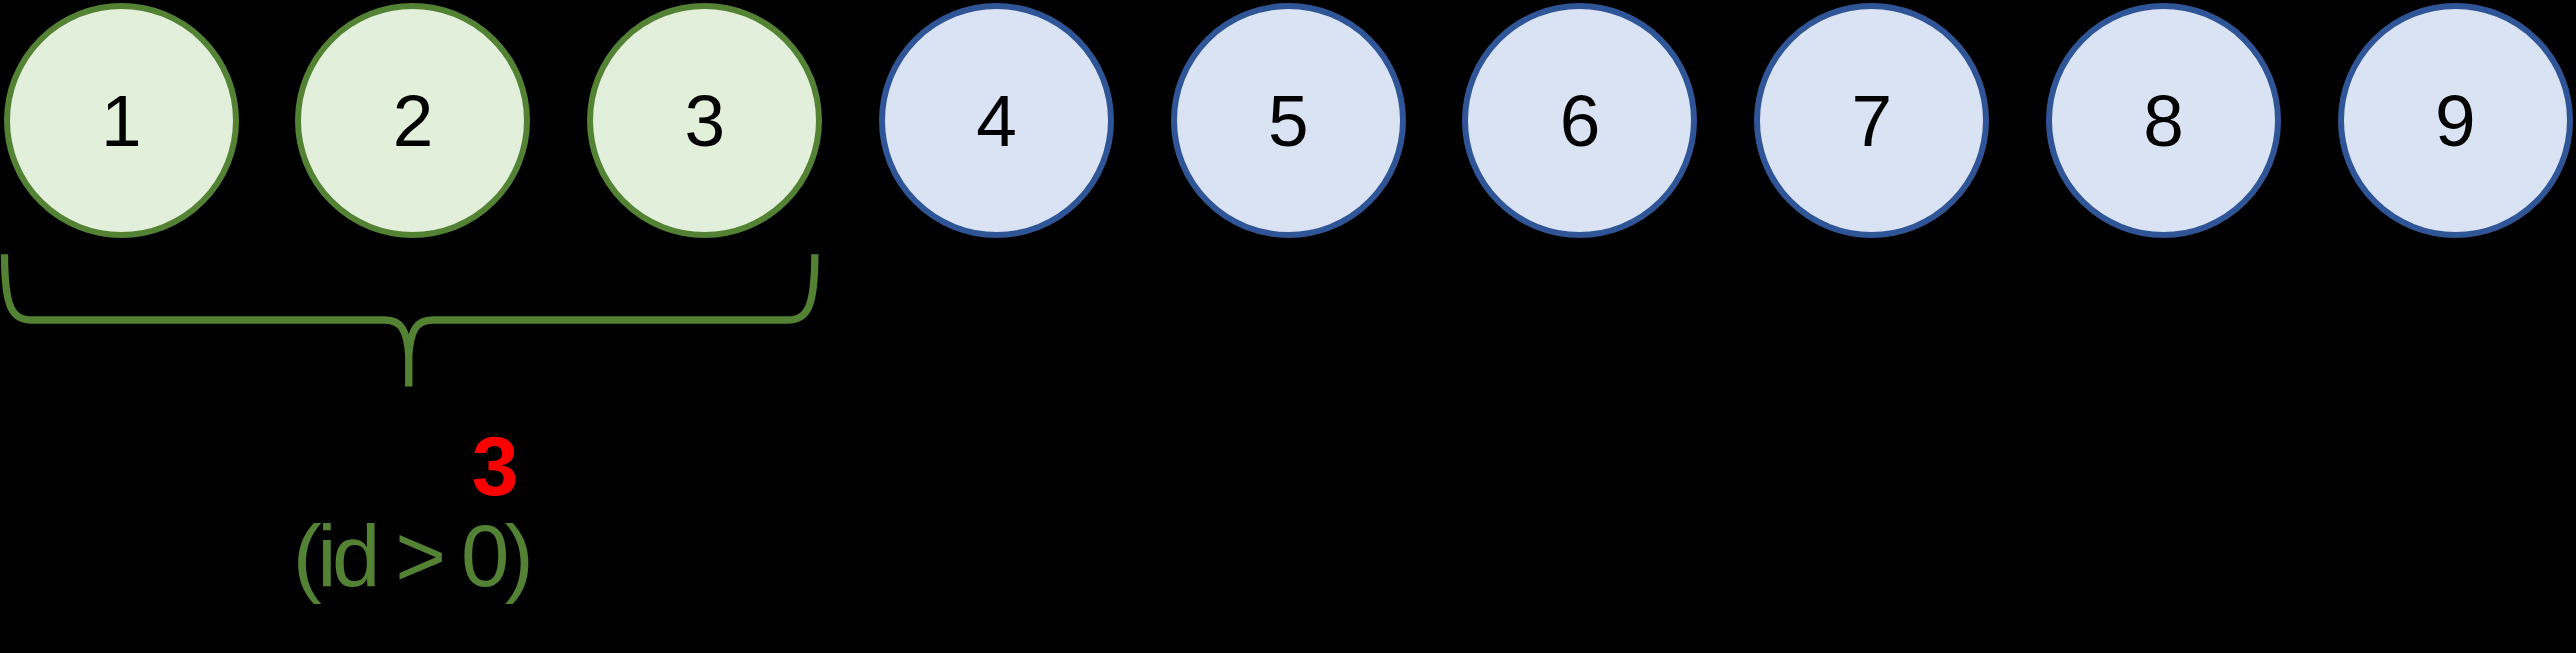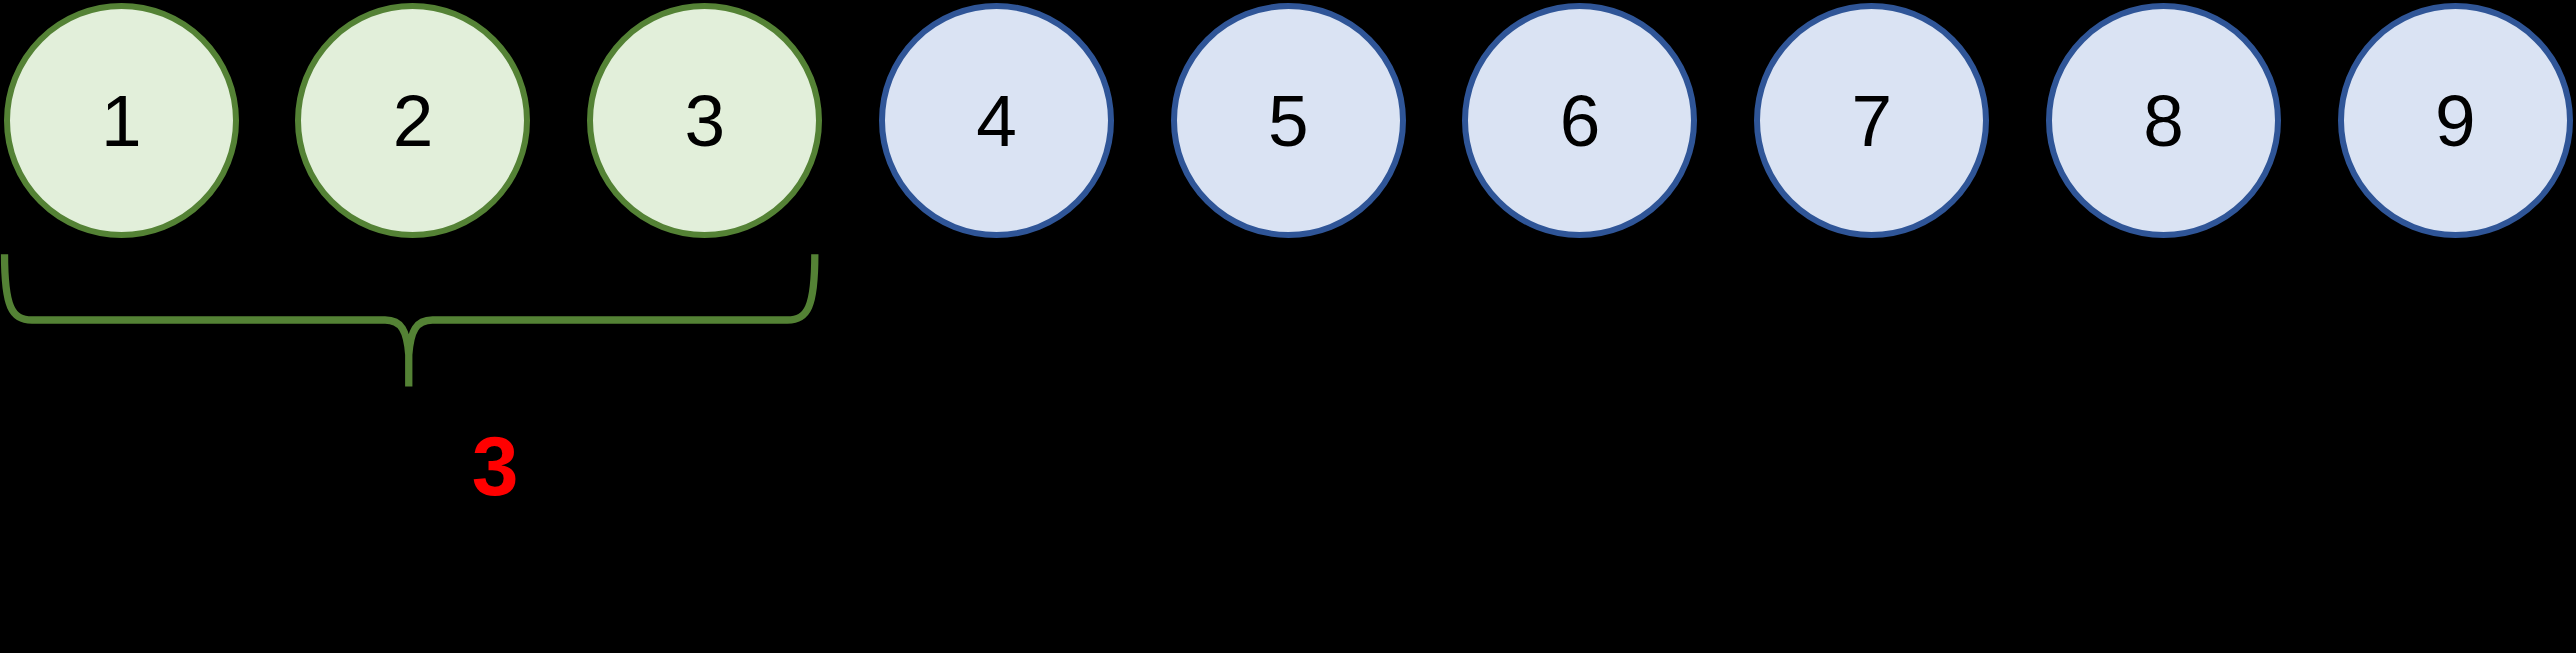--- a/index.html
+++ b/index.html
@@ -105,15 +105,16 @@
       </div>
     </div>
 
   <svg class="brace-svg" width="823" height="146" viewBox="0 0 900 160" aria-hidden="true">
     <path class="brace-path" d="M4 8 C4 66 12 80 34 80 L421 80 C439 80 445 92 447 118 L447 153
              M892 8 C892 66 884 80 862 80 L473 80 C455 80 449 92 447 118 L447 153" style="stroke: rgb(84, 130, 53);"></path>
   </svg>
 
   <div class="count-label" style="color: rgb(255, 0, 0);">3</div>
 
+  <div class="condition-label" style="color: rgb(84, 130, 53);">(id &gt; 0)</div>
 
 </div>
 
 
 </body></html>

